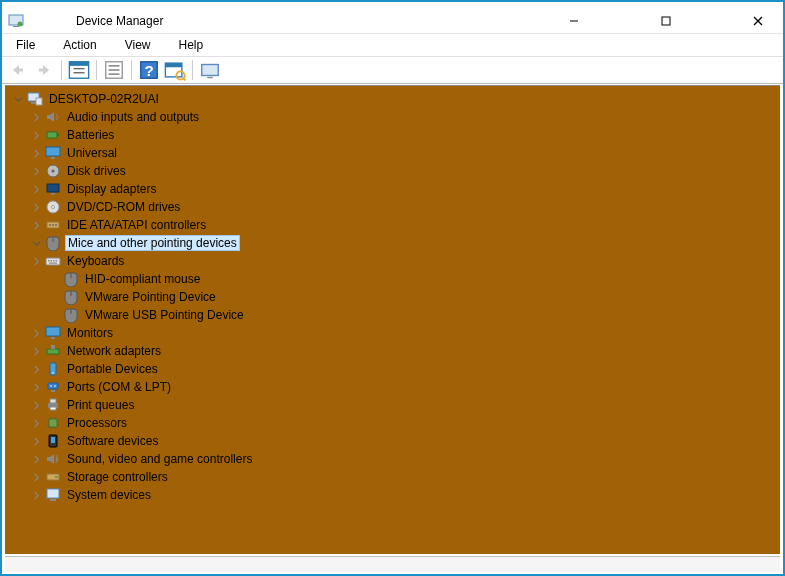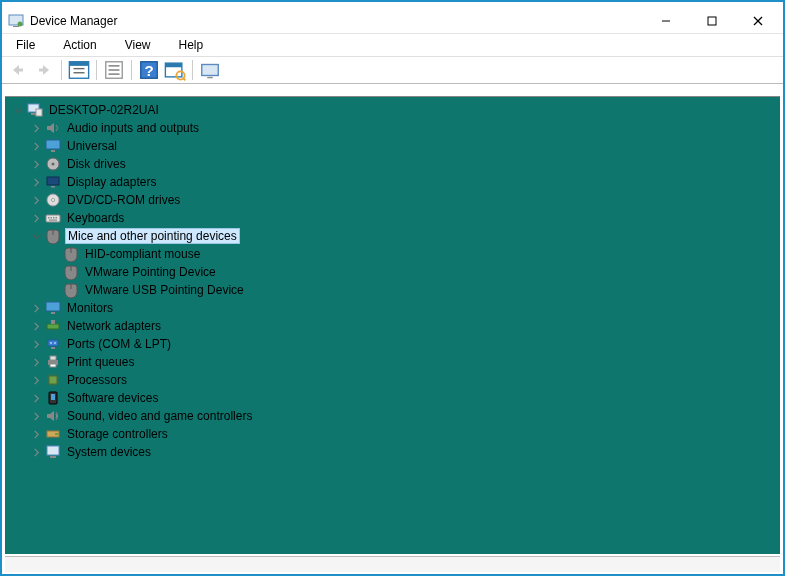--- a/index.html
+++ b/index.html
@@ -14,20 +14,21 @@
     flex-direction: column;
     overflow: hidden;
   }
   
   .titlebar {
     height: 32px;
     display: flex;
     align-items: center;
     padding: 6px 2px 0 6px;
     border-bottom: 1px solid #e5e5e5;
+    gap: 46px;
   }
   .titlebar .app-icon {
     width: 16px; height: 16px;
     display: flex; align-items: center; justify-content: center;
   }
   .titlebar .title {
     margin-left: 6px;
     flex: 1;
   }
   .winbtn {
@@ -62,24 +63,24 @@
     display: flex; align-items: center; justify-content: center;
     border: 1px solid transparent;
     cursor: pointer;
   }
   .tbtn.disabled { opacity: 0.4; cursor: default; }
   .vr { width: 1px; height: 20px; background: #ccc; margin: 0 3px; }
   
   .tree-wrap {
     flex: 1;
     border-top: 1px solid #888;
-    margin: 12px 3px 0 3px;
+    margin: 1px 3px 0 3px;
     padding: 4px 0 4px 4px;
     overflow: auto;
-    background: #0f766e;
+    background: #a16207;
   }
   .node {
     display: flex;
     align-items: center;
     height: 18px;
     white-space: nowrap;
     padding-right: 4px;
   }
   .chev {
     width: 14px; height: 14px;
@@ -236,20 +237,34 @@
         <span class="label">Audio inputs and outputs</span>
       </div>
       <div class="node level1">
         <span class="chev">
           <svg viewBox="0 0 10 10">
             <path d="M3 1 L7 5 L3 9" fill="none" stroke="#888" stroke-width="1.2"></path>
           </svg>
         </span>
         <span class="nicon">
           <svg viewBox="0 0 16 16">
+            <rect x="2" y="5" width="10" height="6" fill="#5aa34a" stroke="#2e6e22"></rect>
+            <rect x="12" y="7" width="2" height="2" fill="#2e6e22"></rect>
+          </svg>
+        </span>
+        <span class="label">Batteries</span>
+      </div>
+      <div class="node level1">
+        <span class="chev">
+          <svg viewBox="0 0 10 10">
+            <path d="M3 1 L7 5 L3 9" fill="none" stroke="#888" stroke-width="1.2"></path>
+          </svg>
+        </span>
+        <span class="nicon">
+          <svg viewBox="0 0 16 16">
             <rect x="1" y="2" width="14" height="9" fill="#4da0d8" stroke="#24628f"></rect>
             <rect x="6" y="12" width="4" height="2" fill="#888"></rect>
           </svg>
         </span>
         <span class="label">Universal</span>
       </div>
       <div class="node level1">
         <span class="chev">
           <svg viewBox="0 0 10 10">
             <path d="M3 1 L7 5 L3 9" fill="none" stroke="#888" stroke-width="1.2"></path>
@@ -283,81 +298,97 @@
             <path d="M3 1 L7 5 L3 9" fill="none" stroke="#888" stroke-width="1.2"></path>
           </svg>
         </span>
         <span class="nicon">
           <svg viewBox="0 0 16 16">
             <circle cx="8" cy="8" r="6" fill="#ddd" stroke="#999"></circle>
             <circle cx="8" cy="8" r="1.5" fill="#fff" stroke="#999"></circle>
           </svg>
         </span>
         <span class="label">DVD/CD-ROM drives</span>
+      </div>
+      <div class="node level1">
+        <span class="chev">
+          <svg viewBox="0 0 10 10">
+            <path d="M3 1 L7 5 L3 9" fill="none" stroke="#888" stroke-width="1.2"></path>
+          </svg>
+        </span>
+        <span class="nicon">
+          <svg viewBox="0 0 16 16">
+            <rect x="2" y="5" width="12" height="6" fill="#cfa85a" stroke="#95793e"></rect>
+            <circle cx="5" cy="8" r="1" fill="#666"></circle>
+            <circle cx="8" cy="8" r="1" fill="#666"></circle>
+            <circle cx="11" cy="8" r="1" fill="#666"></circle>
+          </svg>
+        </span>
+        <span class="label">IDE ATA/ATAPI controllers</span>
+      </div>
+      <div class="node level1">
+        <span class="chev">
+          <svg viewBox="0 0 10 10">
+            <path d="M1 3 L5 7 L9 3" fill="none" stroke="#555" stroke-width="1.2"></path>
+          </svg>
+        </span>
+        <span class="nicon">
+          <svg viewBox="0 0 16 16">
+            <path d="M5 2h6a3 3 0 013 3v5a6 6 0 01-12 0V5a3 3 0 013-3z" fill="#888" stroke="#555"></path>
+            <line x1="8" y1="2" x2="8" y2="7" stroke="#555"></line>
+          </svg>
+        </span>
+        <span class="label selected">Mice and other pointing devices</span>
       </div>
       <div class="node level1">
         <span class="chev">
           <svg viewBox="0 0 10 10">
             <path d="M3 1 L7 5 L3 9" fill="none" stroke="#888" stroke-width="1.2"></path>
           </svg>
         </span>
         <span class="nicon">
           <svg viewBox="0 0 16 16">
             <rect x="1" y="5" width="14" height="7" rx="1" fill="#e0e0e0" stroke="#888"></rect>
             <rect x="3" y="7" width="1.5" height="1.5" fill="#888"></rect>
             <rect x="5.5" y="7" width="1.5" height="1.5" fill="#888"></rect>
             <rect x="8" y="7" width="1.5" height="1.5" fill="#888"></rect>
             <rect x="10.5" y="7" width="1.5" height="1.5" fill="#888"></rect>
             <rect x="4" y="9.5" width="8" height="1.2" fill="#888"></rect>
           </svg>
         </span>
         <span class="label">Keyboards</span>
       </div>
-      <div class="node level1">
-        <span class="chev">
-          <svg viewBox="0 0 10 10">
-            <path d="M1 3 L5 7 L9 3" fill="none" stroke="#555" stroke-width="1.2"></path>
-          </svg>
-        </span>
+      <div class="node level2">
+        <span class="chev"></span>
         <span class="nicon">
           <svg viewBox="0 0 16 16">
             <path d="M5 2h6a3 3 0 013 3v5a6 6 0 01-12 0V5a3 3 0 013-3z" fill="#888" stroke="#555"></path>
             <line x1="8" y1="2" x2="8" y2="7" stroke="#555"></line>
           </svg>
         </span>
-        <span class="label selected">Mice and other pointing devices</span>
+        <span class="label">HID-compliant mouse</span>
       </div>
       <div class="node level2">
         <span class="chev"></span>
         <span class="nicon">
           <svg viewBox="0 0 16 16">
             <path d="M5 2h6a3 3 0 013 3v5a6 6 0 01-12 0V5a3 3 0 013-3z" fill="#888" stroke="#555"></path>
             <line x1="8" y1="2" x2="8" y2="7" stroke="#555"></line>
           </svg>
         </span>
-        <span class="label">HID-compliant mouse</span>
+        <span class="label">VMware Pointing Device</span>
       </div>
       <div class="node level2">
         <span class="chev"></span>
         <span class="nicon">
           <svg viewBox="0 0 16 16">
             <path d="M5 2h6a3 3 0 013 3v5a6 6 0 01-12 0V5a3 3 0 013-3z" fill="#888" stroke="#555"></path>
             <line x1="8" y1="2" x2="8" y2="7" stroke="#555"></line>
           </svg>
         </span>
-        <span class="label">VMware Pointing Device</span>
-      </div>
-      <div class="node level2">
-        <span class="chev"></span>
-        <span class="nicon">
-          <svg viewBox="0 0 16 16">
-            <path d="M5 2h6a3 3 0 013 3v5a6 6 0 01-12 0V5a3 3 0 013-3z" fill="#888" stroke="#555"></path>
-            <line x1="8" y1="2" x2="8" y2="7" stroke="#555"></line>
-          </svg>
-        </span>
         <span class="label">VMware USB Pointing Device</span>
       </div>
       <div class="node level1">
         <span class="chev">
           <svg viewBox="0 0 10 10">
             <path d="M3 1 L7 5 L3 9" fill="none" stroke="#888" stroke-width="1.2"></path>
           </svg>
         </span>
         <span class="nicon">
           <svg viewBox="0 0 16 16">
@@ -373,20 +404,34 @@
             <path d="M3 1 L7 5 L3 9" fill="none" stroke="#888" stroke-width="1.2"></path>
           </svg>
         </span>
         <span class="nicon">
           <svg viewBox="0 0 16 16">
             <rect x="2" y="6" width="12" height="5" fill="#5aa34a" stroke="#2e6e22"></rect>
             <rect x="6" y="2" width="4" height="4" fill="#888"></rect>
           </svg>
         </span>
         <span class="label">Network adapters</span>
+      </div>
+      <div class="node level1">
+        <span class="chev">
+          <svg viewBox="0 0 10 10">
+            <path d="M3 1 L7 5 L3 9" fill="none" stroke="#888" stroke-width="1.2"></path>
+          </svg>
+        </span>
+        <span class="nicon">
+          <svg viewBox="0 0 16 16">
+            <rect x="5" y="2" width="6" height="12" rx="1" fill="#4da0d8" stroke="#24628f"></rect>
+            <circle cx="8" cy="12" r="0.8" fill="#fff"></circle>
+          </svg>
+        </span>
+        <span class="label">Portable Devices</span>
       </div>
       <div class="node level1">
         <span class="chev">
           <svg viewBox="0 0 10 10">
             <path d="M3 1 L7 5 L3 9" fill="none" stroke="#888" stroke-width="1.2"></path>
           </svg>
         </span>
         <span class="nicon">
           <svg viewBox="0 0 16 16">
             <rect x="3" y="4" width="10" height="6" rx="1" fill="#3a7ecf" stroke="#1d5a9f"></rect>

